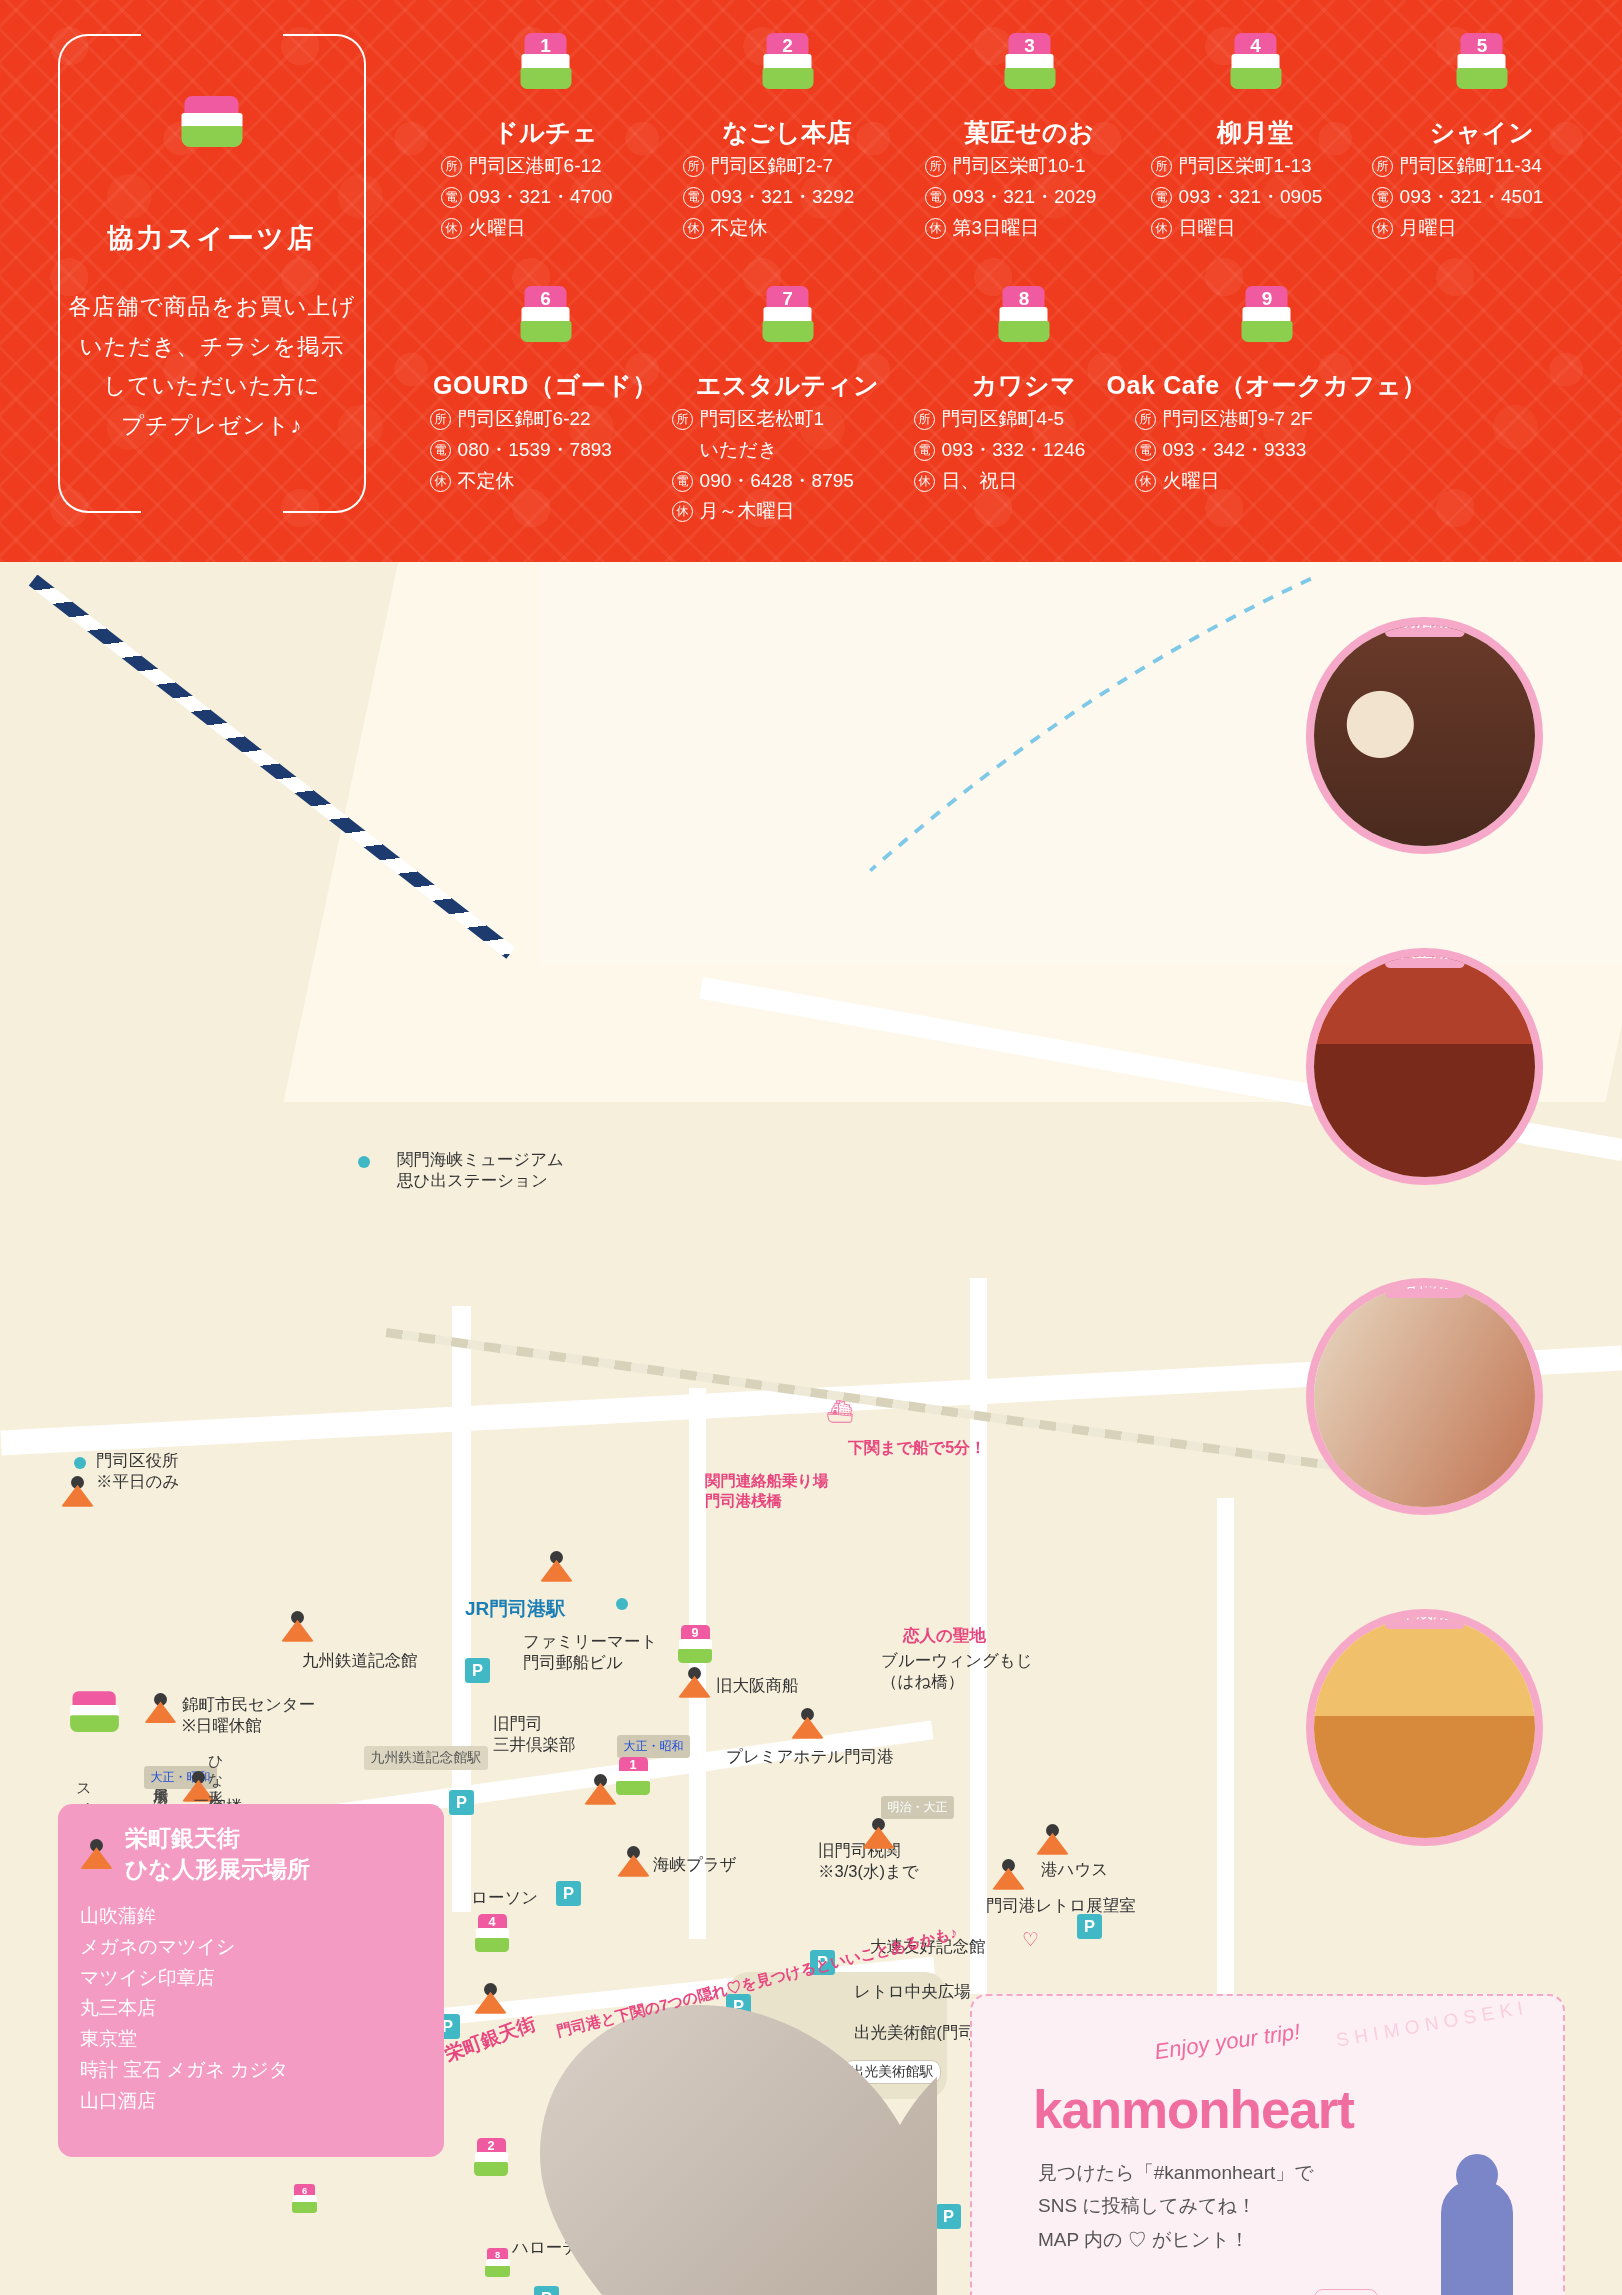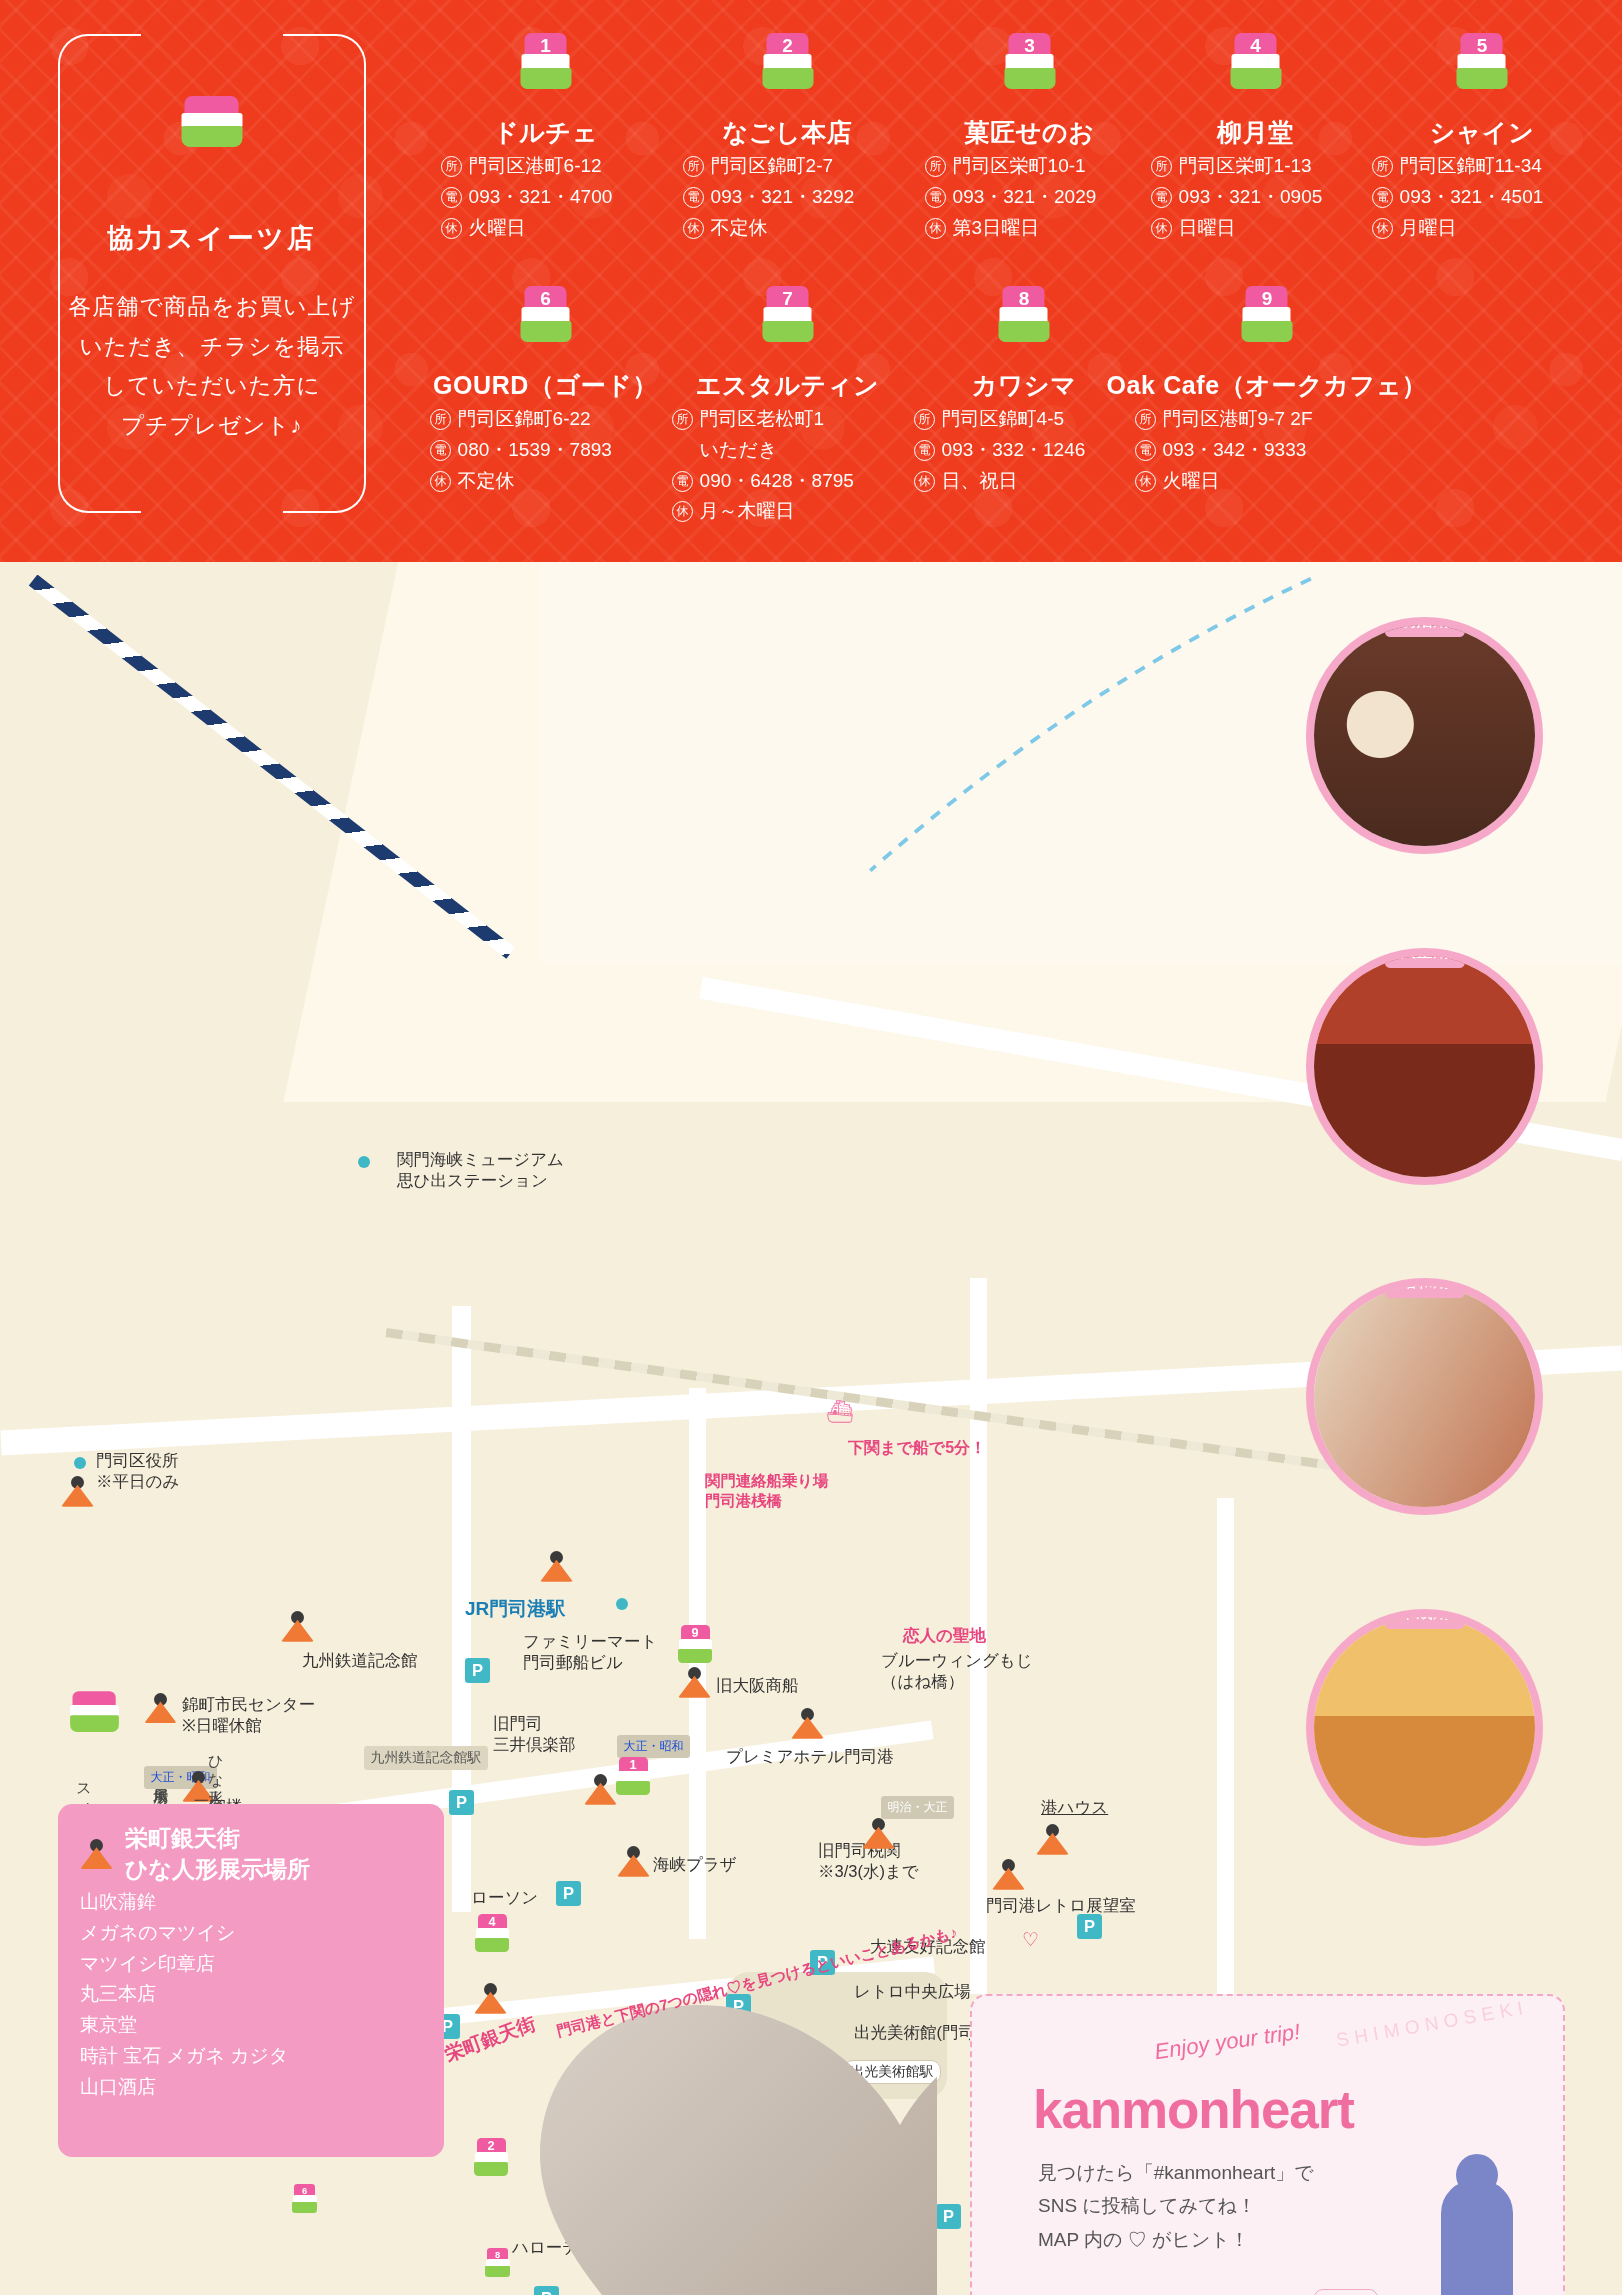--- a/index.html
+++ b/index.html
@@ -177,21 +177,21 @@
 
   
   .legend { position:absolute; left:61px; top:1124px; width:182px; }
   .legend .col { position:absolute; top:0; text-align:center; color:#444; font-size:15px; line-height:1.35; }
 
   .pinkbox {
     position:absolute; left:58px; top:1242px; width:386px; height:353px;
     background:#f49bc4; border-radius:14.3px; color:#fff; padding:19px 22px;
   }
   .pinkbox .t { font-size:23px; font-weight:bold; line-height:1.35; }
-  .pinkbox ul { list-style:none; margin:2px 0 0 0; padding:0; }
+  .pinkbox ul { list-style:none; margin:16px 0 0 0; padding:0; }
   .pinkbox li { font-size:19px; line-height:1.62; }
 
   .note { position:absolute; left:55px; top:1653px; font-size:17.6px; color:#444; line-height:1.6; }
 
   
   .heartphoto {
     position:absolute; left:540px; top:1443px; width:397px; height:297px;
     background: linear-gradient(135deg,#d8cfc6,#b9aca0);
     clip-path: path("M360,540 C120,380 0,250 0,150 C0,60 70,0 160,0 C240,0 320,50 360,120 C400,50 480,0 560,0 C650,0 720,60 720,150 C720,250 600,380 360,540 Z");
   }
@@ -622,21 +622,21 @@
 ※3/3(水)まで</div>
   <div class="hina-pin" style="position:absolute; left:862px; top:1256px;">
       <div class="head"></div>
       <div class="body"></div>
     </div>
 
   <div class="hina-pin" style="position:absolute; left:1036px; top:1262px;">
       <div class="head"></div>
       <div class="body"></div>
     </div>
-  <div class="label" style="left:1041px; top:1235px;text-decoration:underline;">港ハウス</div>
+  <div class="label" style="left:1041px; top:1297px;">港ハウス</div>
   <div class="hina-pin" style="position:absolute; left:992px; top:1297px;">
       <div class="head"></div>
       <div class="body"></div>
     </div>
   <div class="label" style="left:986px; top:1333px;">門司港レトロ展望室</div>
 
   <div class="label" style="left:870px; top:1374px;">大連友好記念館</div>
   <div class="heart" style="left:1022px; top:1366px;">♡</div>
 
   <div class="label" style="left:854px; top:1419px;">レトロ中央広場</div>

